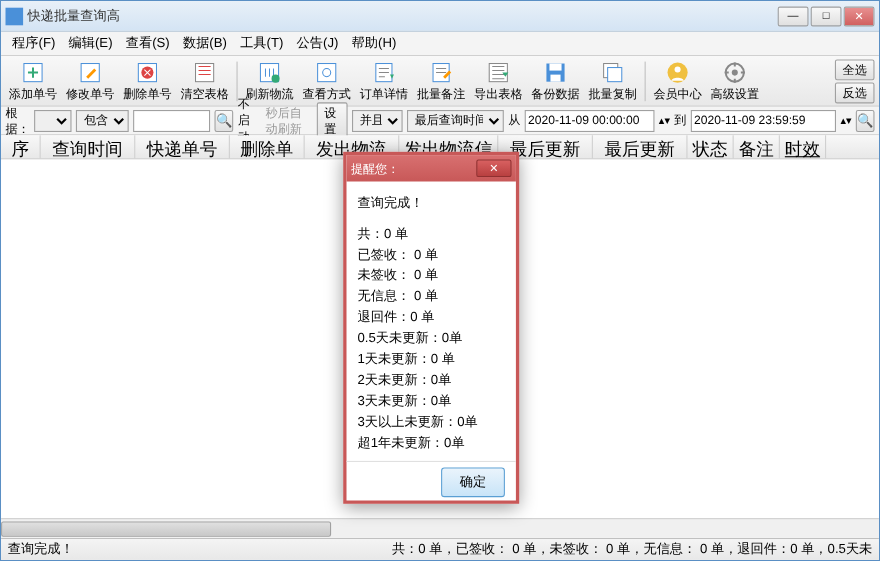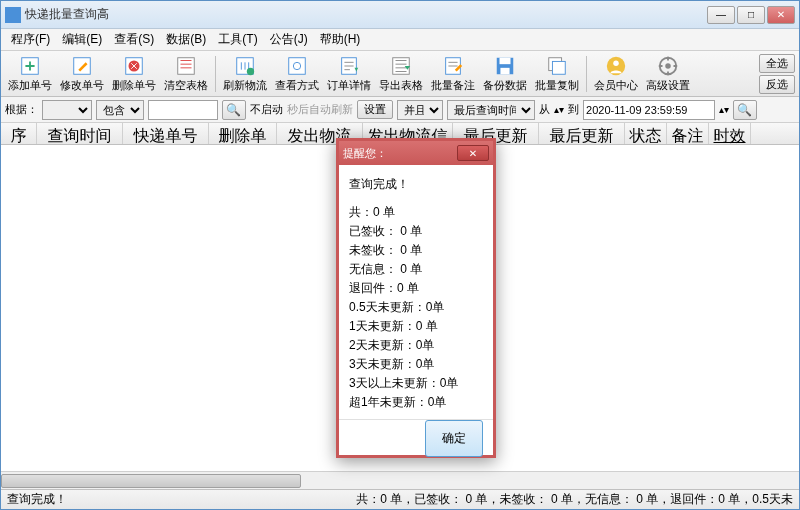--- a/index.html
+++ b/index.html
@@ -26,27 +26,27 @@
 .sbtn{width:24px;height:20px;background:linear-gradient(#f8f8f8,#e0e0e0);border:1px solid #a0a0a0;border-radius:2px;cursor:pointer;display:flex;align-items:center;justify-content:center}
 .tablehdr{height:22px;background:linear-gradient(#f8f8f8,#e8e8e8);display:flex;border-bottom:1px solid #c0c0c0}
 .th{border-right:1px solid #d0d0d0;padding:3px 4px;font-size:16px;text-align:center;overflow:hidden}
 .tablebody{flex:1;background:#fff;overflow:auto}
 .hscroll{height:18px;background:#f0f0f0;border-top:1px solid #d0d0d0;position:relative}
 .hthumb{position:absolute;left:0;top:2px;width:300px;height:14px;background:linear-gradient(#e0e0e0,#c8c8c8);border:1px solid #a0a0a0;border-radius:2px}
 .statusbar{height:20px;background:linear-gradient(#f4f4f4,#e8e8e8);border-top:1px solid #c0c0c0;display:flex;align-items:center;padding:0 6px;font-size:11px}
 .statusbar .sl{flex:0 0 auto}
 .statusbar .sr{margin-left:auto;white-space:nowrap;overflow:hidden}
 
-.dialog{position:absolute;left:336px;top:138px;width:160px;height:320px;background:#fff;border:3px solid #c85858;box-shadow:0 4px 16px rgba(0,0,0,.4)}
+.dialog{position:absolute;left:312px;top:138px;width:160px;height:320px;background:#fff;border:3px solid #c85858;box-shadow:0 4px 16px rgba(0,0,0,.4)}
 .dlgtitle{height:24px;background:linear-gradient(#d87070,#c85858);display:flex;align-items:center;padding:0 4px;color:#fff}
 .dlgtitle .t{flex:1;font-size:11px}
 .dlgclose{width:32px;height:16px;background:linear-gradient(#d86060,#b84040);border:1px solid #903030;border-radius:2px;color:#fff;display:flex;align-items:center;justify-content:center;font-size:10px;cursor:pointer}
 .dlgbody{padding:10px;font-size:11px;line-height:1.5;height:254px;overflow:hidden}
 .dlgbody p{margin-bottom:1px}
-.dlgfoot{height:38px;display:flex;justify-content:flex-end;padding:0 10px;border-top:1px solid #e0e0e0}
+.dlgfoot{height:38px;display:flex;align-items:center;justify-content:flex-end;padding:0 10px;border-top:1px solid #e0e0e0}
 .okbtn{padding:4px 16px;background:linear-gradient(#eaf4fc,#c8e4f8);border:1px solid #5a9fd4;border-radius:3px;cursor:pointer;font-size:12px}
 
 .ic svg{width:100%;height:100%}
 </style>
 </head>
 <body>
 
 <div class="win">
   <div class="titlebar">
     <div class="icon"></div>
@@ -117,33 +117,33 @@
       <div class="tbtn">
         <div class="ic"><svg viewBox="0 0 24 24">
             <rect x="4" y="3" width="16" height="18" fill="#fff" stroke="#4a90d9"></rect>
             <path d="M7 8h10M7 12h10M7 16h6" stroke="#888"></path>
             <path d="M18 14l4 0-2 4z" fill="#3a7"></path>
           </svg></div>
         <div class="lb">订单详情</div>
       </div>
       <div class="tbtn">
         <div class="ic"><svg viewBox="0 0 24 24">
+            <rect x="4" y="3" width="16" height="18" fill="#fff" stroke="#4a90d9"></rect>
+            <path d="M7 8h10M7 12h10" stroke="#888"></path>
+            <path d="M14 16l6-6 2 2-6 6z" fill="#f90"></path>
+          </svg></div>
+        <div class="lb">批量备注</div>
+      </div>
+      <div class="tbtn">
+        <div class="ic"><svg viewBox="0 0 24 24">
             <rect x="3" y="3" width="18" height="18" fill="#fff" stroke="#888"></rect>
             <path d="M6 6h12M6 10h12M6 14h12M6 18h12" stroke="#888"></path>
             <path d="M16 12l6 0-3 4z" fill="#3a7"></path>
           </svg></div>
         <div class="lb">导出表格</div>
-      </div>
-      <div class="tbtn">
-        <div class="ic"><svg viewBox="0 0 24 24">
-            <rect x="4" y="3" width="16" height="18" fill="#fff" stroke="#4a90d9"></rect>
-            <path d="M7 8h10M7 12h10" stroke="#888"></path>
-            <path d="M14 16l6-6 2 2-6 6z" fill="#f90"></path>
-          </svg></div>
-        <div class="lb">批量备注</div>
       </div>
       <div class="tbtn">
         <div class="ic"><svg viewBox="0 0 24 24">
             <rect x="3" y="3" width="18" height="18" fill="#4a90d9"></rect>
             <rect x="6" y="3" width="12" height="7" fill="#fff"></rect>
             <rect x="7" y="14" width="10" height="7" fill="#fff"></rect>
           </svg></div>
         <div class="lb">备份数据</div>
       </div>
       <div class="tbtn">
@@ -183,20 +183,21 @@
     <input type="text" style="width: 70px;">
     <div class="sbtn">
         <span>🔍</span>
       </div>
     <span class="lbl">不启动</span>
     <span class="lbl" style="color:#999">秒后自动刷新</span>
     <div class="smbtn">设置</div>
     <select style="width:46px"><option>并且</option></select>
     <select style="width:88px"><option>最后查询时间</option></select>
     <span class="lbl">从</span>
+    <input type="text" style="width: 118px;" value="2020-11-09 00:00:00">
     <span style="font-size:10px">▴▾</span>
     <span class="lbl">到</span>
     <input type="text" style="width: 132px;" value="2020-11-09 23:59:59">
     <span style="font-size:10px">▴▾</span>
     <div class="sbtn">
         <span>🔍</span>
       </div>
   </div>
 
   <div class="tablehdr" id="thdr">

